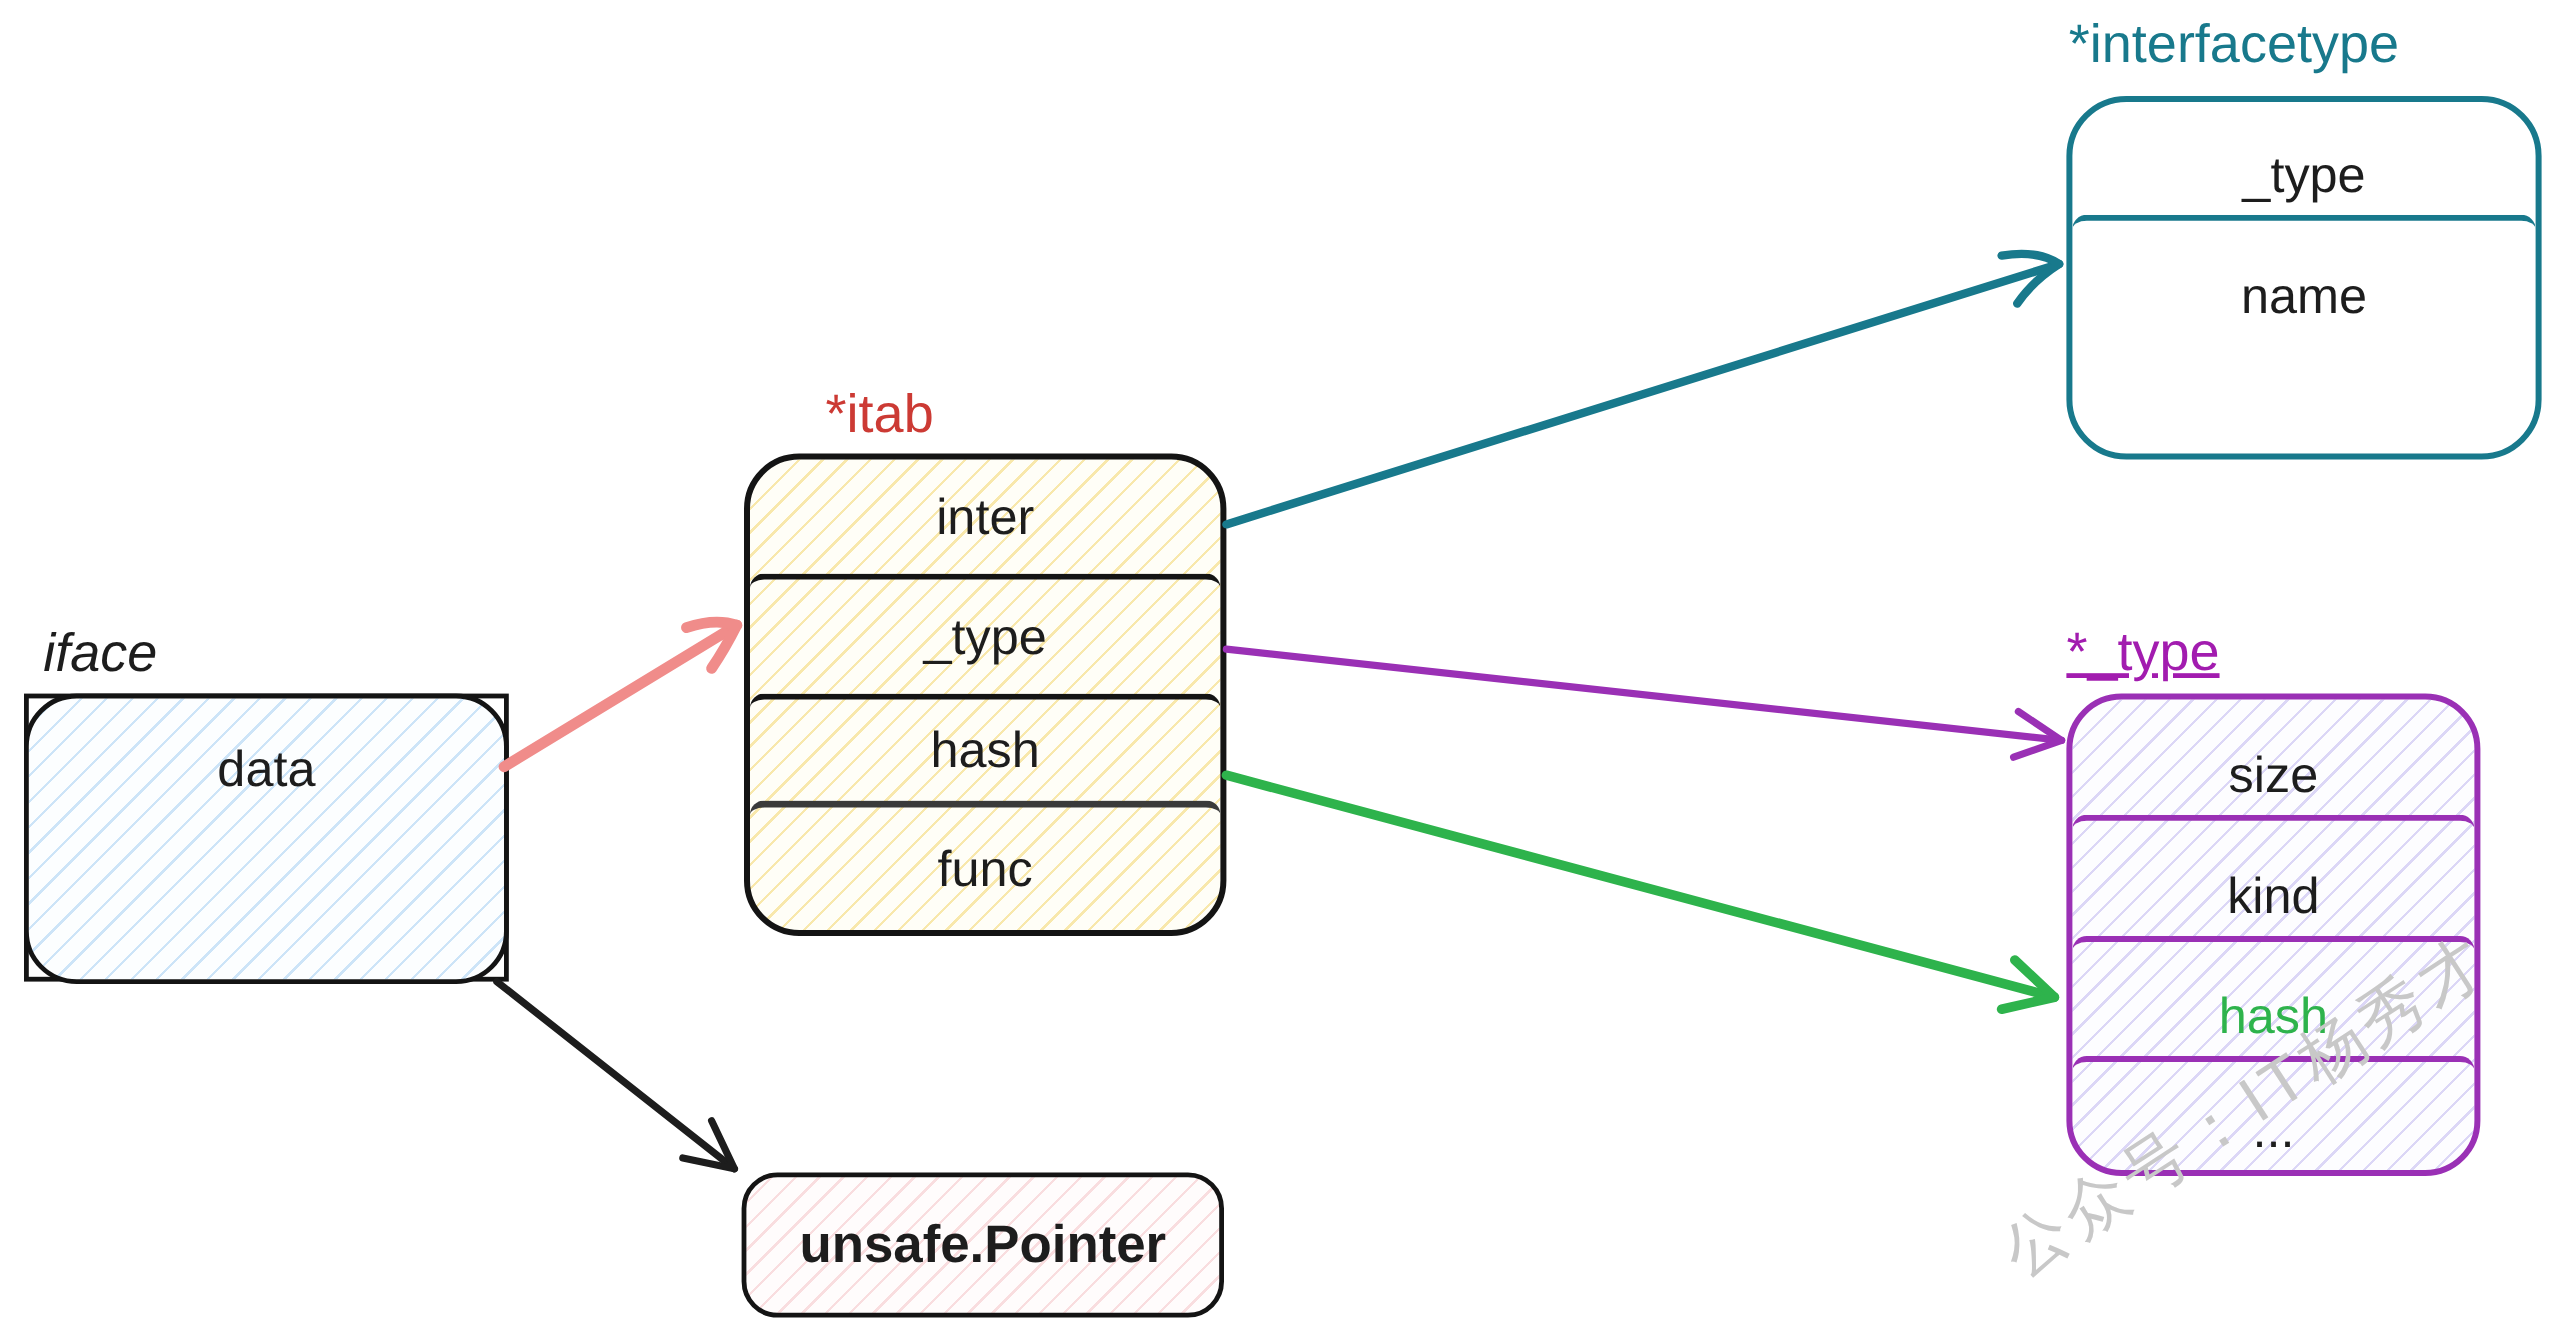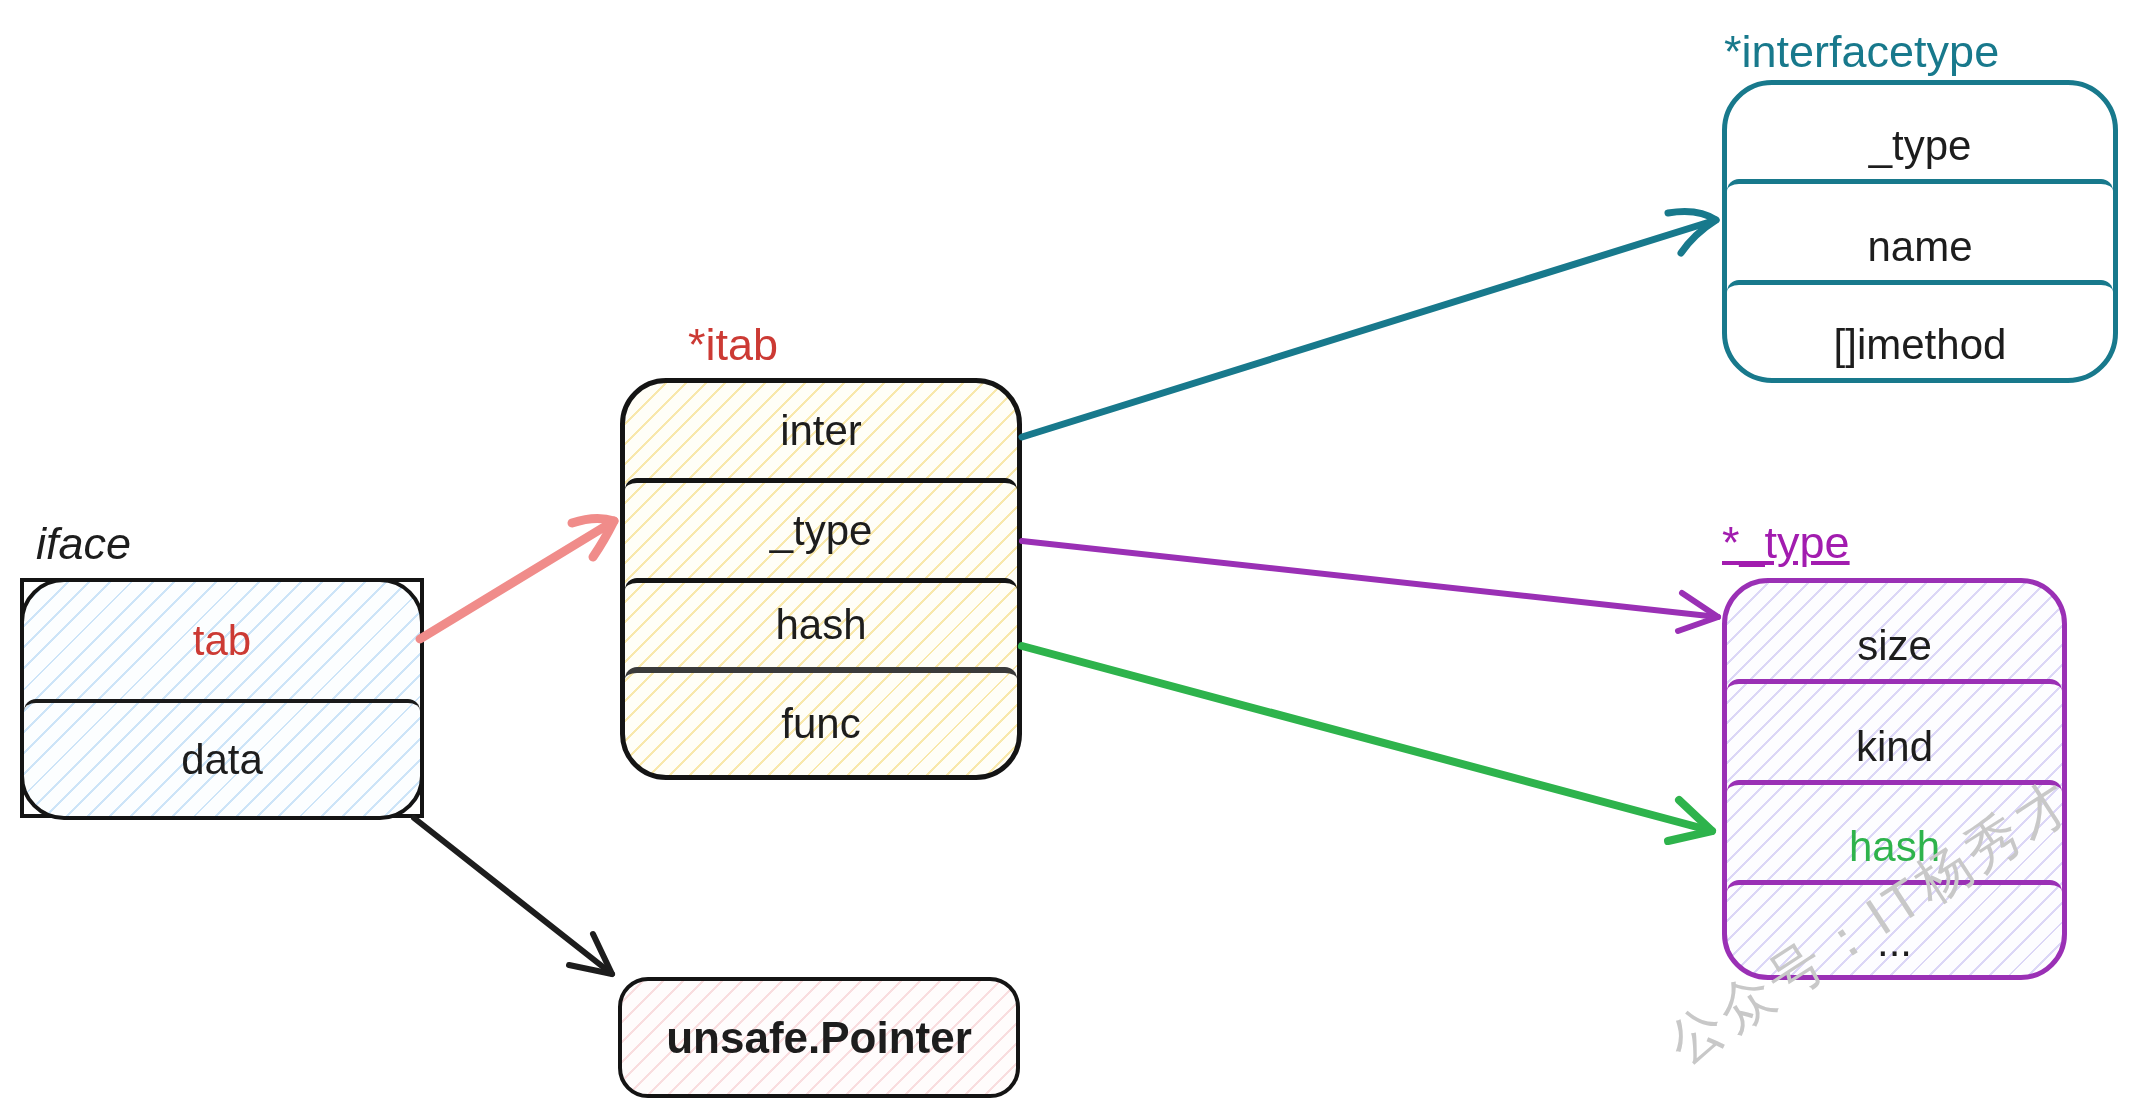--- a/index.html
+++ b/index.html
@@ -109,21 +109,21 @@
   
   .struct-title {
     position: absolute;
     font-size: 45px;
     line-height: 1;
     white-space: nowrap;
     z-index: 2;
   }
   #t-iface        { left: 36px;   top: 521px; color: #1d1d1d; font-style: italic; }
   #t-itab         { left: 688px;  top: 322px; color: #cc3a34; }
-  #t-interfacetype{ left: 1724px; top: 14px;  color: #18798c; margin-top: 15px; }
+  #t-interfacetype{ left: 1724px; top: 14px;  color: #18798c; }
   #t-type         { left: 1722px; top: 520px; color: #a21caf; text-decoration: underline; }
 
   
   .lbl-red   { color: #cc3a34; }
   .lbl-green { color: #2eb34c; }
 
   
   #arrows {
     position: absolute; left: 0; top: 0;
     width: 2142px; height: 1120px;
@@ -151,23 +151,20 @@
 <div id="canvas">
 
   <div class="struct-title" id="t-iface">iface</div>
   <div class="struct-title" id="t-itab">*itab</div>
   <div class="struct-title" id="t-interfacetype">*interfacetype</div>
   <div class="struct-title" id="t-type">*_type</div>
 
   <div id="b-iface-outer"></div>
   <div class="struct hatch-blue" id="b-iface">
     <div class="row">
-      <span class="lbl lbl-red">tab</span>
-    </div>
-    <div class="row">
       <span class="lbl">data</span>
     </div>
   </div>
 
   <div class="struct hatch-yellow" id="b-itab">
     <div class="row">
       <span class="lbl">inter</span>
     </div>
     <div class="row">
       <span class="lbl">_type</span>
@@ -179,23 +176,20 @@
       <span class="lbl">func</span>
     </div>
   </div>
 
   <div class="struct" id="b-interfacetype">
     <div class="row low">
       <span class="lbl">_type</span>
     </div>
     <div class="row low">
       <span class="lbl">name</span>
-    </div>
-    <div class="row low">
-      <span class="lbl">[]imethod</span>
     </div>
   </div>
 
   <div class="struct hatch-lavender" id="b-type">
     <div class="row low">
       <span class="lbl">size</span>
     </div>
     <div class="row low">
       <span class="lbl">kind</span>
     </div>

